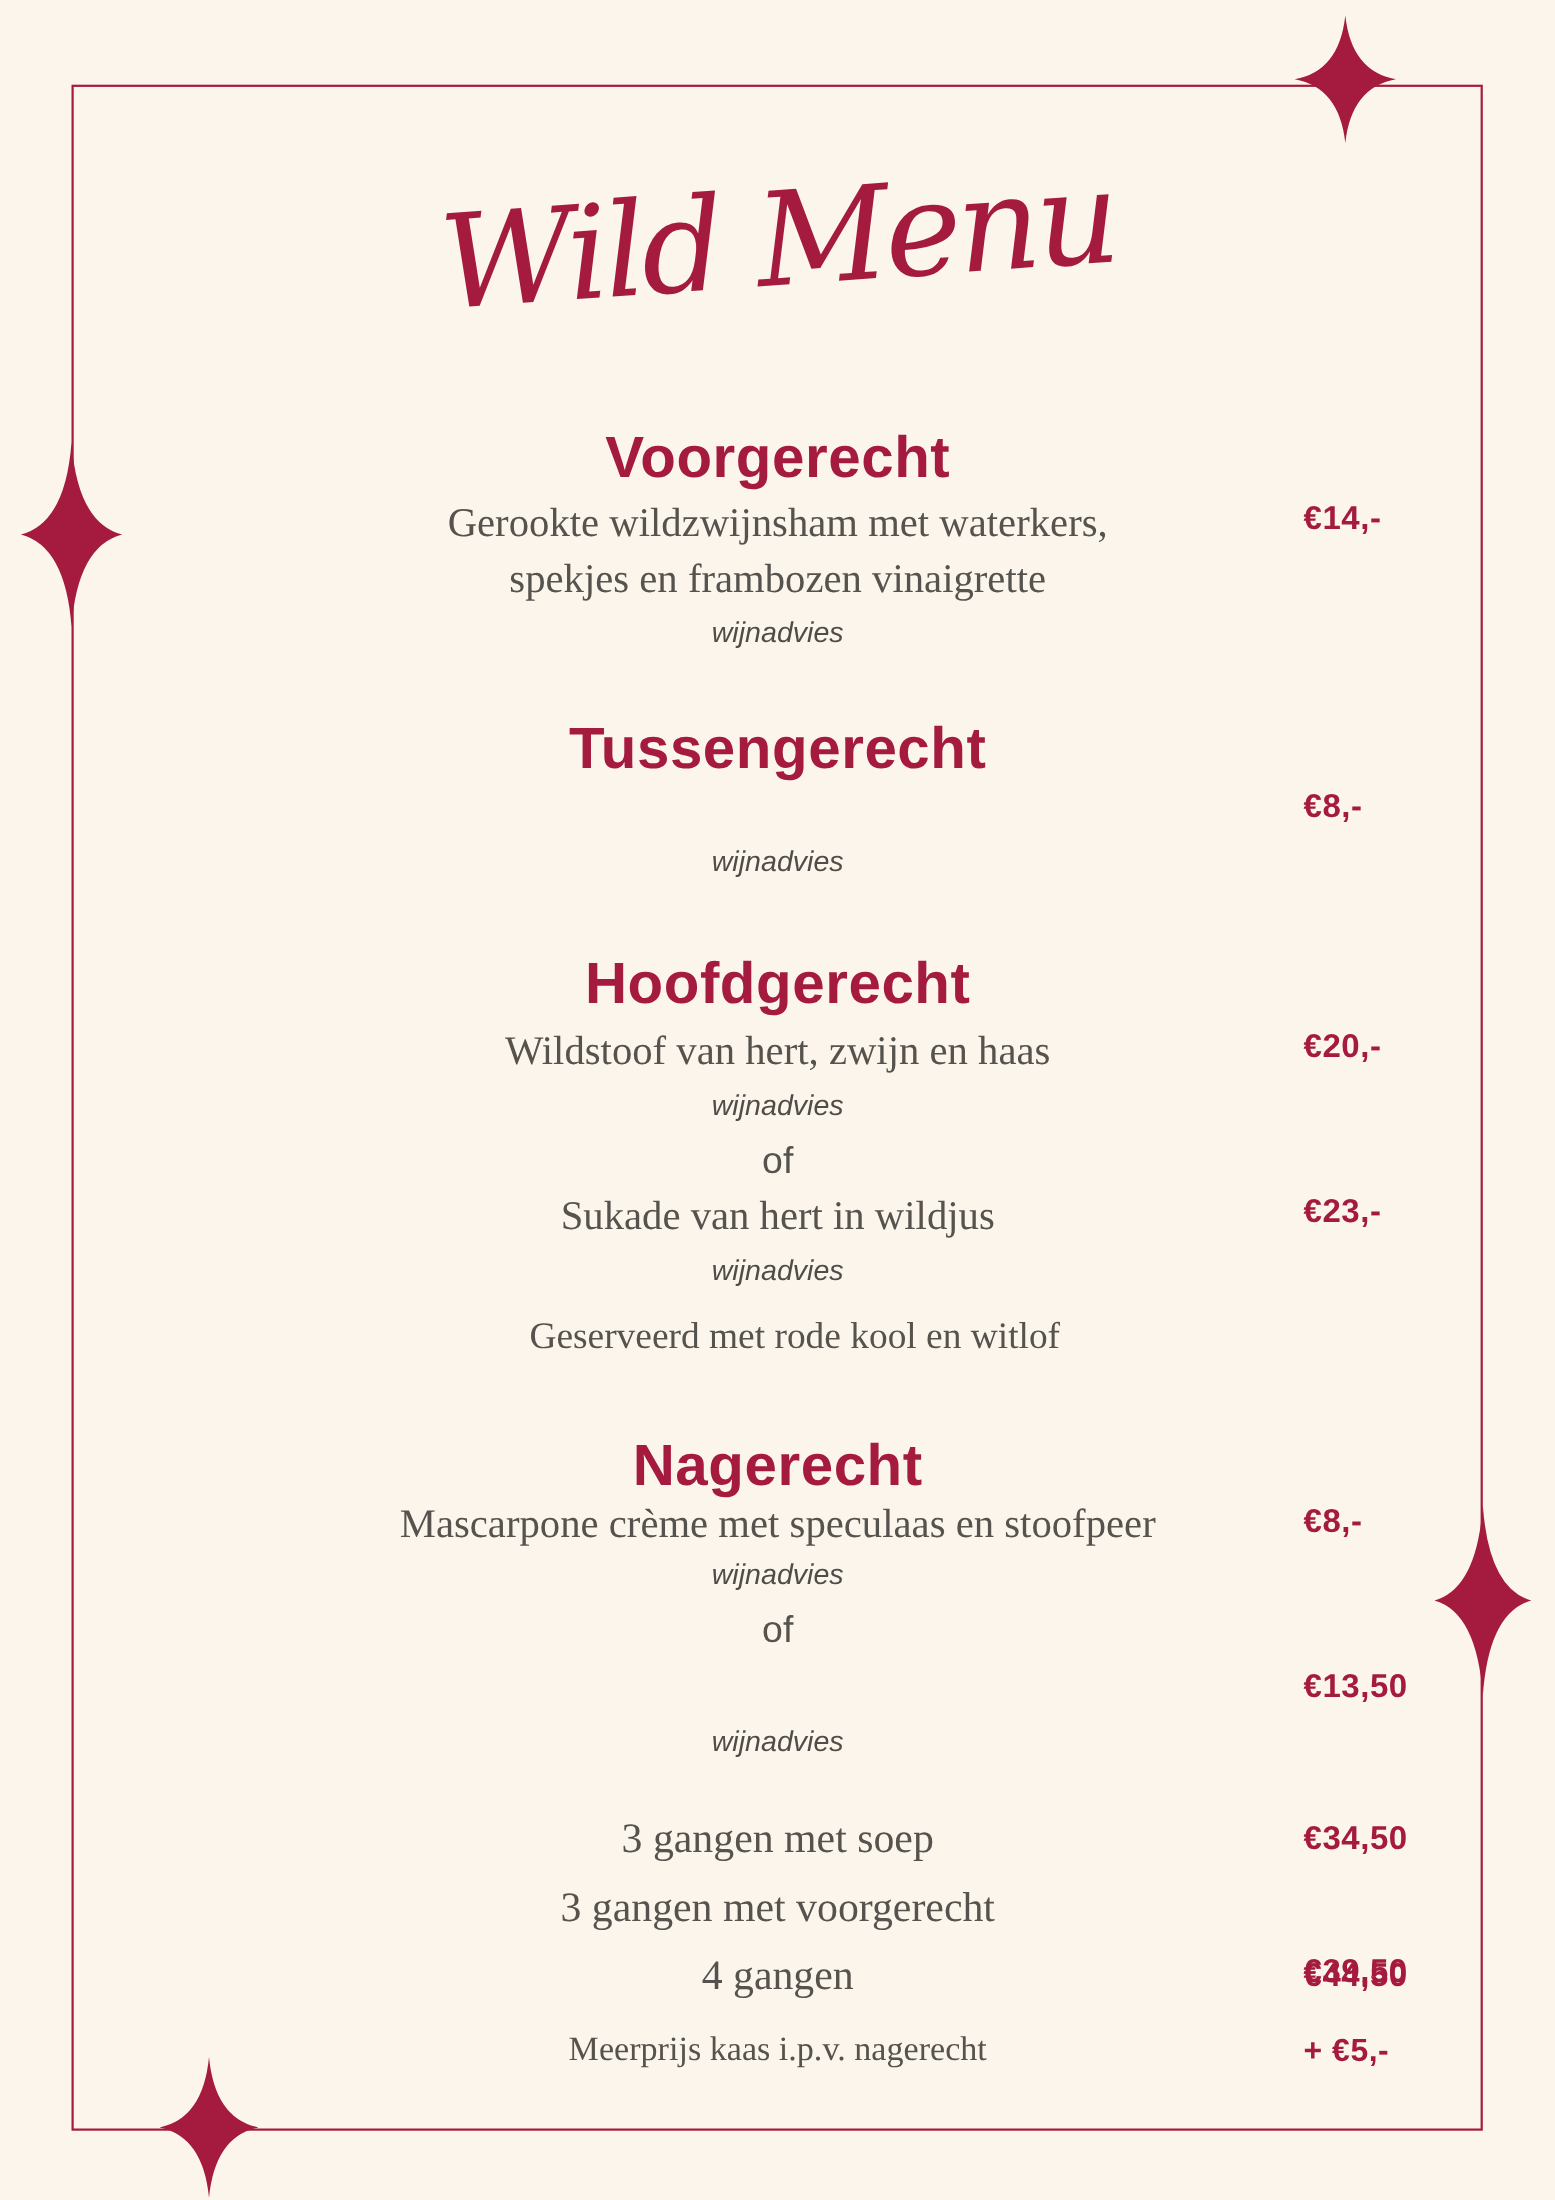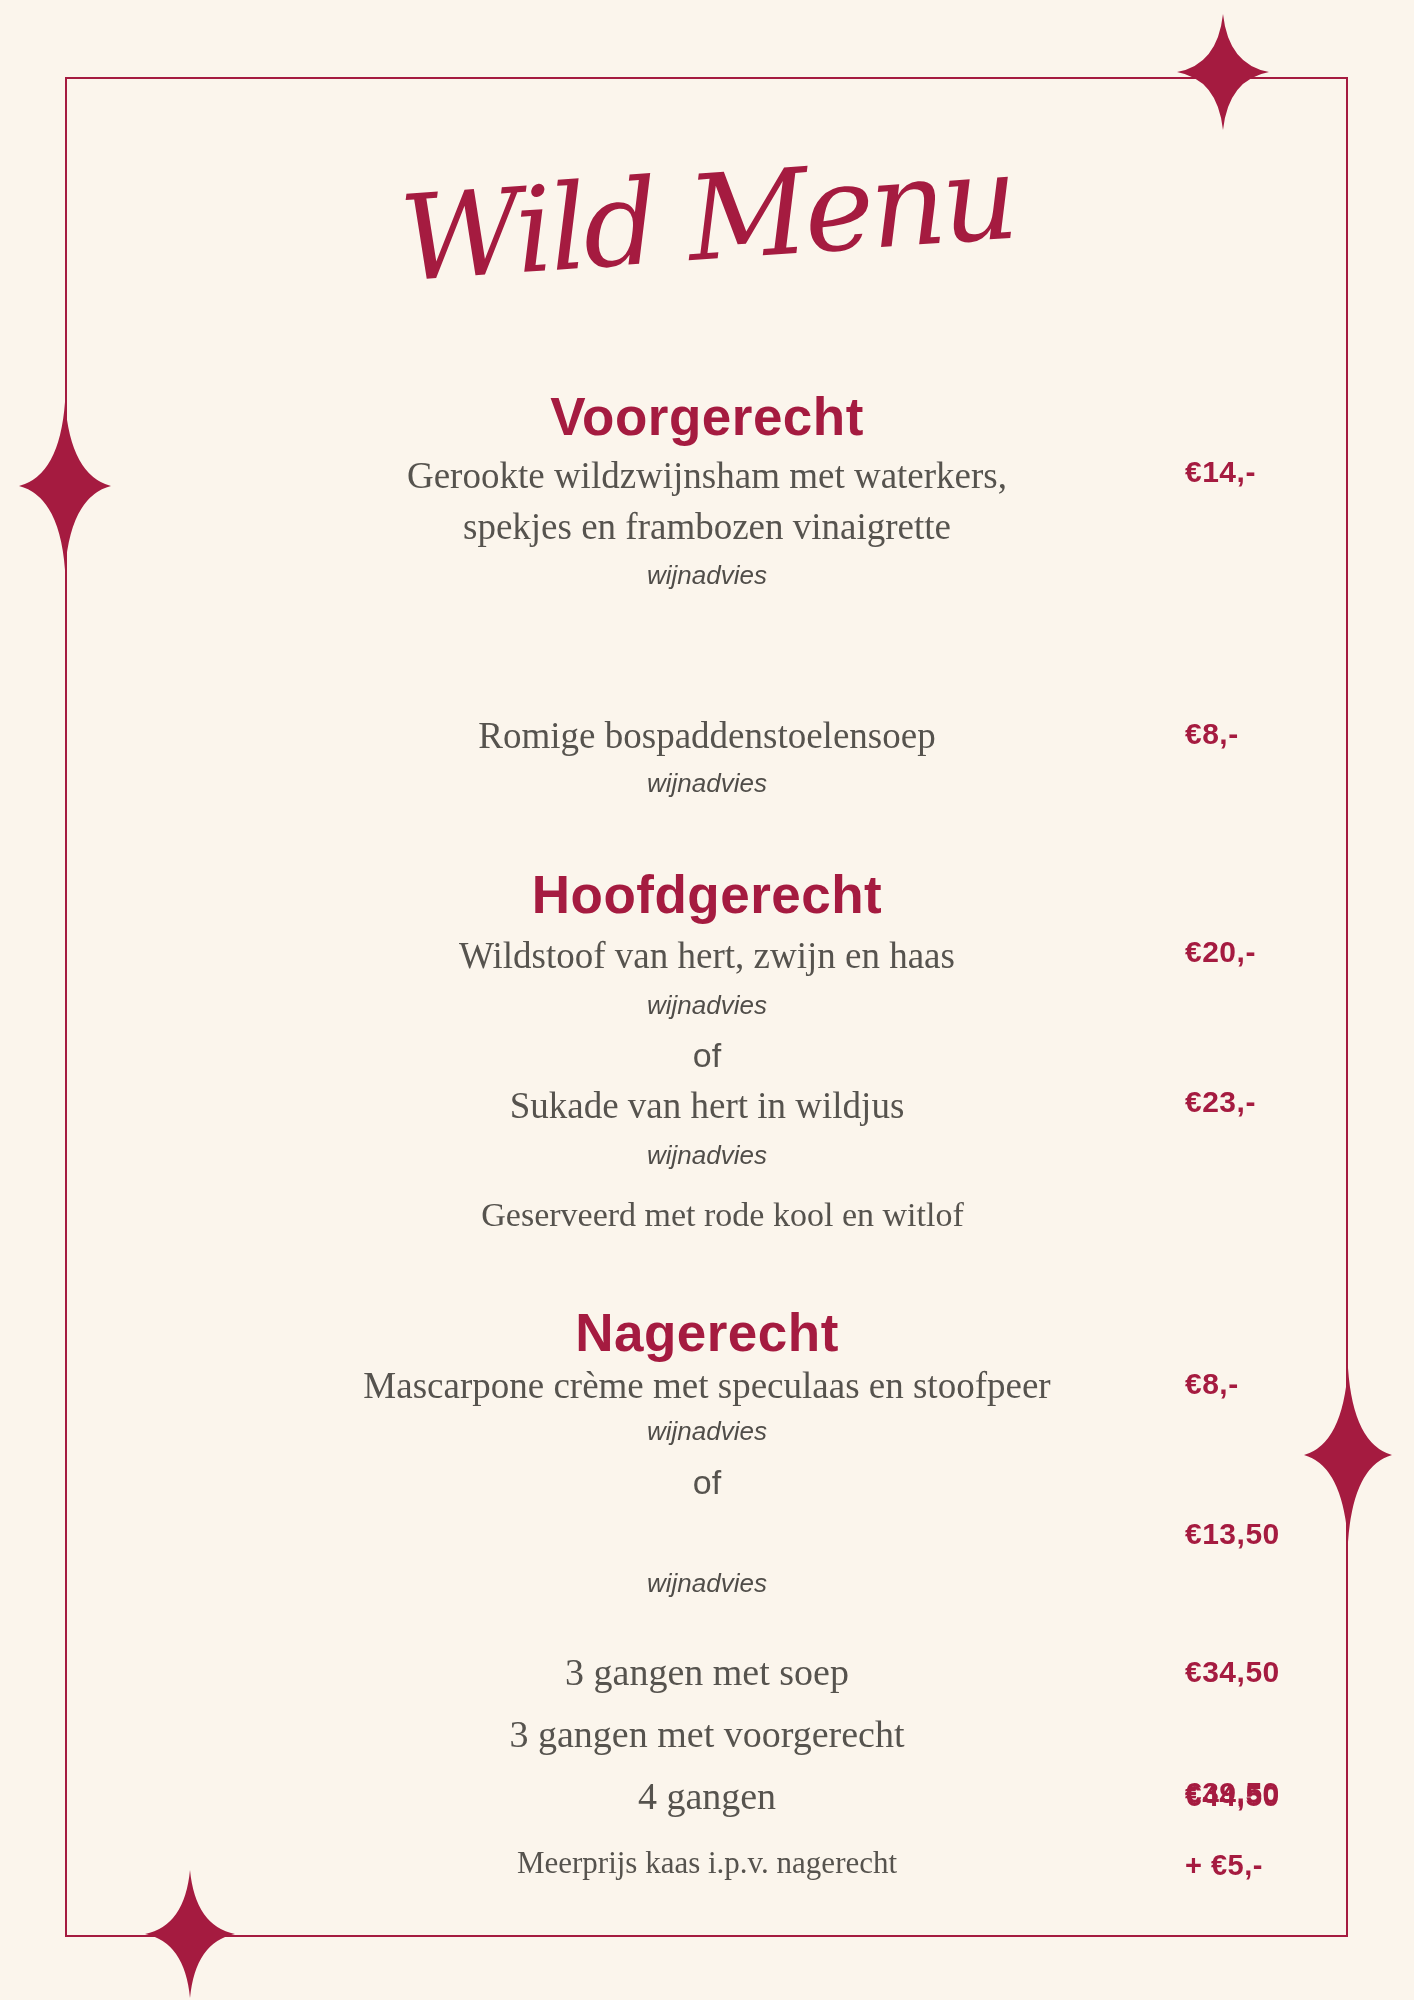--- a/index.html
+++ b/index.html
@@ -123,21 +123,21 @@
   <h1 class="row title">Wild Menu</h1>
 
   <h2 class="row heading" style="top:394px">Voorgerecht</h2>
   <div class="row dish" style="top:450px">
     <span>Gerookte wildzwijnsham met waterkers,</span><br>
     <span>spekjes en frambozen vinaigrette</span>
   </div>
   <div class="price" style="top:452px">€14,-</div>
   <div class="row wine" style="top:558px">wijnadvies</div>
 
-  <div class="row dish" style="top:710px">Romige bospaddenstoelensoep</div>
+  <h2 class="row heading" style="top:658px">Tussengerecht</h2>
   <div class="price" style="top:714px">€8,-</div>
   <div class="row wine" style="top:766px">wijnadvies</div>
 
   <h2 class="row heading" style="top:872px">Hoofdgerecht</h2>
   <div class="row dish" style="top:930px">Wildstoof van hert, zwijn en haas</div>
   <div class="price" style="top:932px">€20,-</div>
   <div class="row wine" style="top:988px">wijnadvies</div>
   <div class="row connector" style="top:1033px">of</div>
   <div class="row dish" style="top:1080px">Sukade van hert in wildjus</div>
   <div class="price" style="top:1082px">€23,-</div>

